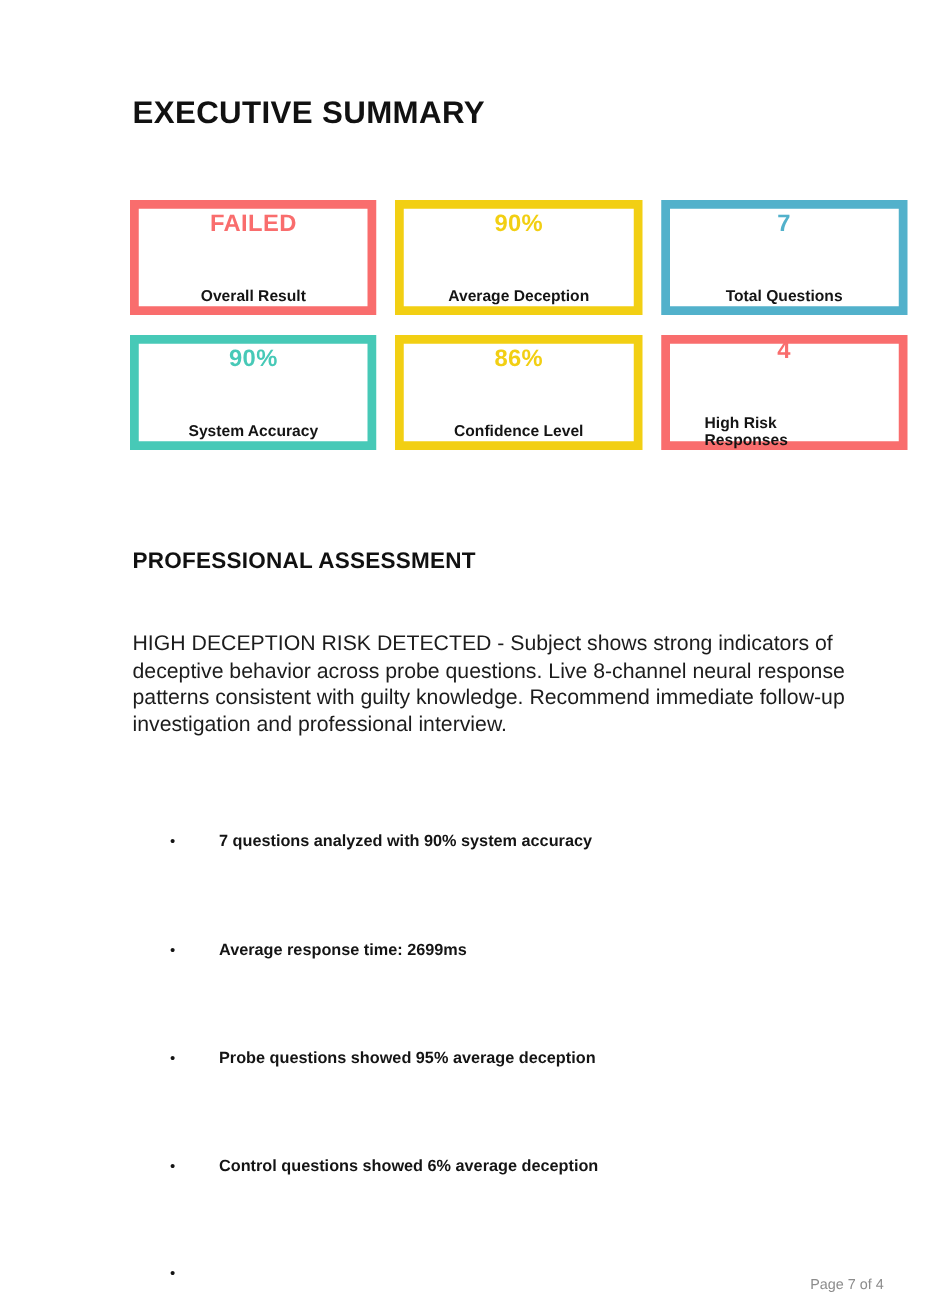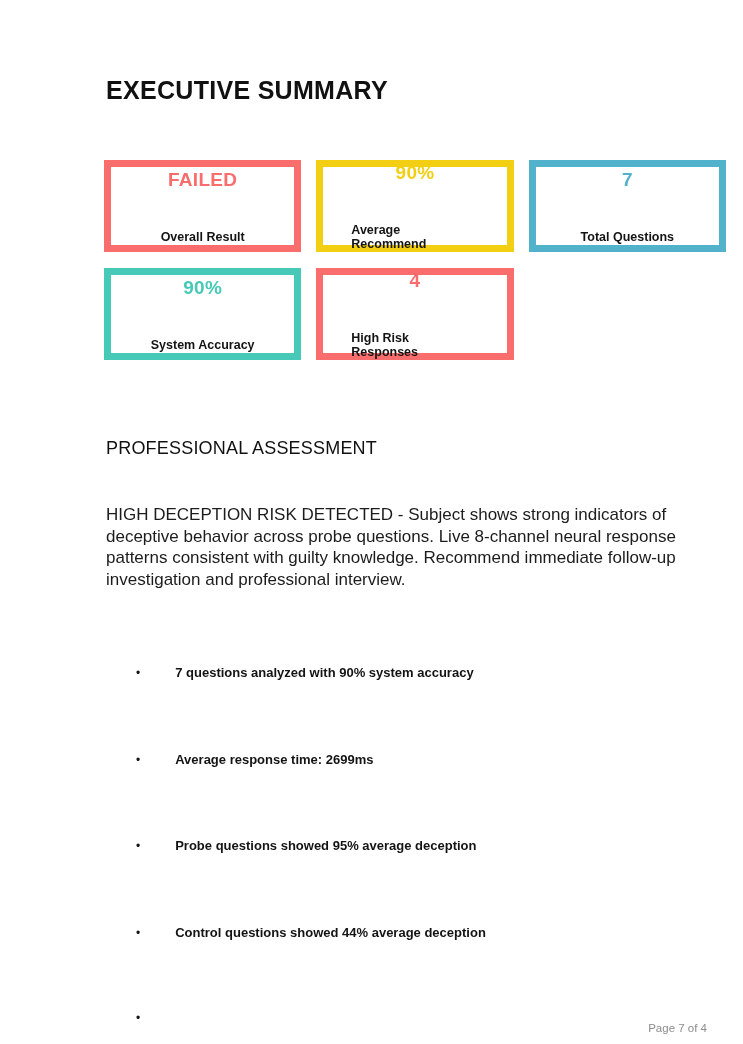--- a/index.html
+++ b/index.html
@@ -47,21 +47,21 @@
   }
   .stat-label {
     margin-top: 11px;
     font-size: 12.5px;
     font-weight: bold;
     color: #141414;
   }
 
   .section-heading {
     font-size: 18px;
-    font-weight: normal;
+    font-weight: bold;
     color: #111111;
     letter-spacing: 0.2px;
   }
   .pa-heading { margin-top: 50px; }
   .pa-body {
     margin-top: 17px;
     font-size: 17px;
     line-height: 21.5px;
     color: #1c1c1c;
     width: 648px;
@@ -103,29 +103,33 @@
 
     <h1 class="doc-title">EXECUTIVE SUMMARY</h1>
 
     <div class="stat-grid">
       <div class="stat-card" style="border-color: rgb(249, 109, 109);">
         <div class="stat-value" style="color: rgb(249, 109, 109);">FAILED</div>
         <div class="stat-label">Overall Result</div>
       </div>
       <div class="stat-card" style="border-color: rgb(242, 207, 19);">
         <div class="stat-value" style="color: rgb(242, 207, 19);">90%</div>
-        <div class="stat-label">Average Recommend</div>
+        <div class="stat-label">Average Deception</div>
       </div>
       <div class="stat-card" style="border-color: rgb(82, 177, 203);">
         <div class="stat-value" style="color: rgb(82, 177, 203);">7</div>
         <div class="stat-label">Total Questions</div>
       </div>
       <div class="stat-card" style="border-color: rgb(71, 201, 183);">
         <div class="stat-value" style="color: rgb(71, 201, 183);">90%</div>
         <div class="stat-label">System Accuracy</div>
+      </div>
+      <div class="stat-card" style="border-color: rgb(242, 207, 19);">
+        <div class="stat-value" style="color: rgb(242, 207, 19);">86%</div>
+        <div class="stat-label">Confidence Level</div>
       </div>
       <div class="stat-card" style="border-color: rgb(249, 109, 109);">
         <div class="stat-value" style="color: rgb(249, 109, 109);">4</div>
         <div class="stat-label">High Risk Responses</div>
       </div>
     </div>
 
     <h2 class="section-heading pa-heading">PROFESSIONAL ASSESSMENT</h2>
     <p class="pa-body">HIGH DECEPTION RISK DETECTED - Subject shows strong indicators of deceptive behavior across probe questions. Live 8-channel neural response patterns consistent with guilty knowledge. Recommend immediate follow-up investigation and professional interview.</p>
 
@@ -137,21 +141,21 @@
       <li class="kf-item">
         <span class="bullet">•</span>
         <span>Average response time: 2699ms</span>
       </li>
       <li class="kf-item">
         <span class="bullet">•</span>
         <span>Probe questions showed 95% average deception</span>
       </li>
       <li class="kf-item">
         <span class="bullet">•</span>
-        <span>Control questions showed 44% average deception</span>
+        <span>Control questions showed 6% average deception</span>
       </li>
       <li class="kf-item">
         <span class="bullet">•</span>
       </li>
     </ul>
   </div>
 
   <div class="page-footer">Page 7 of 4</div>
 </div>
 

